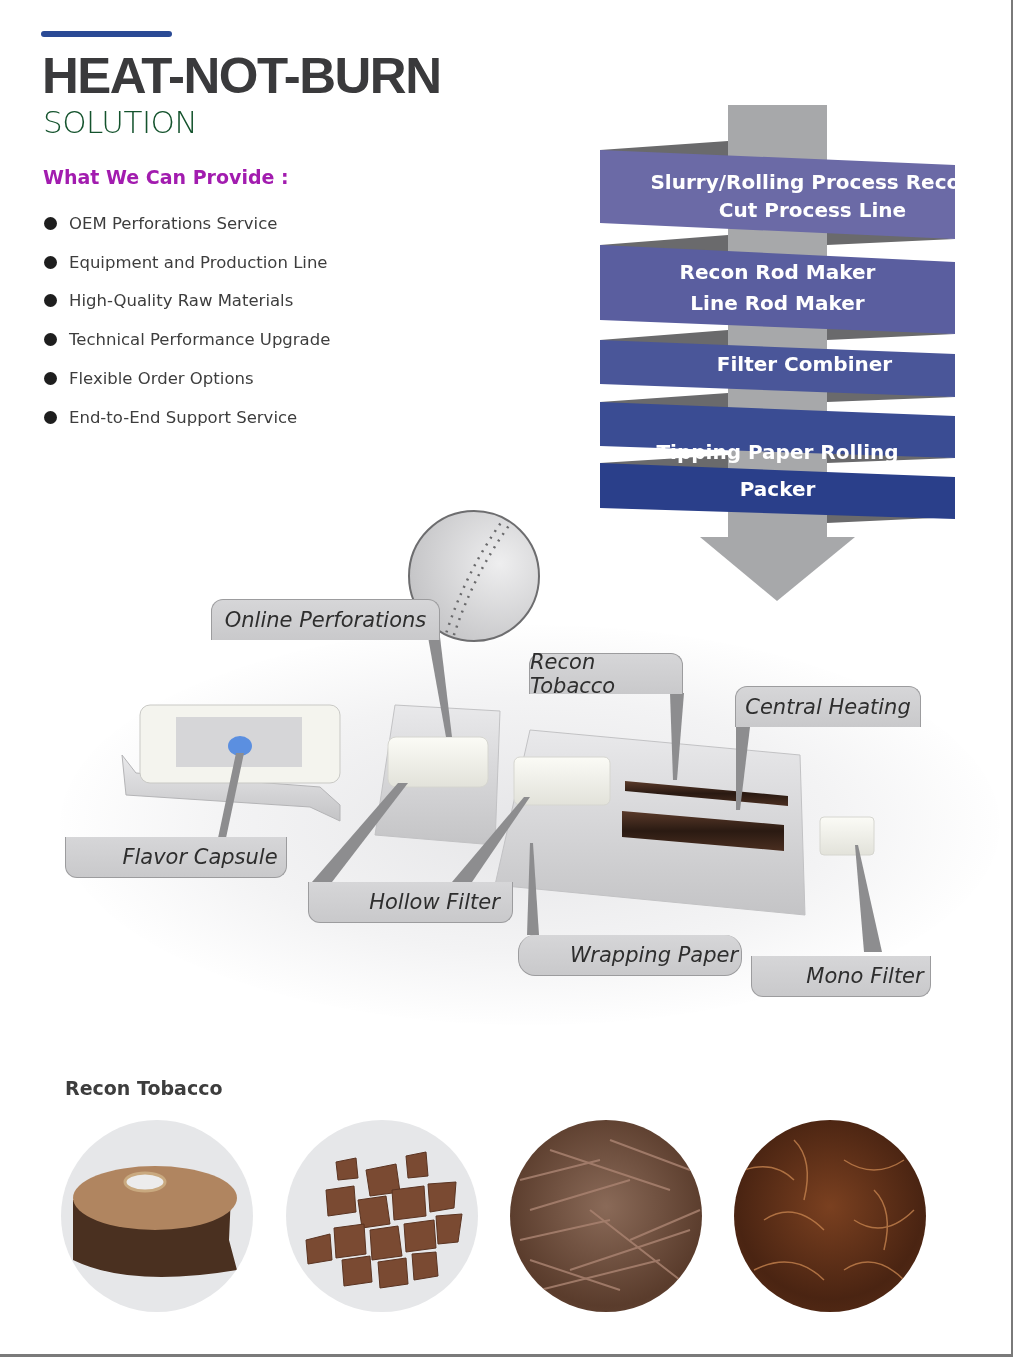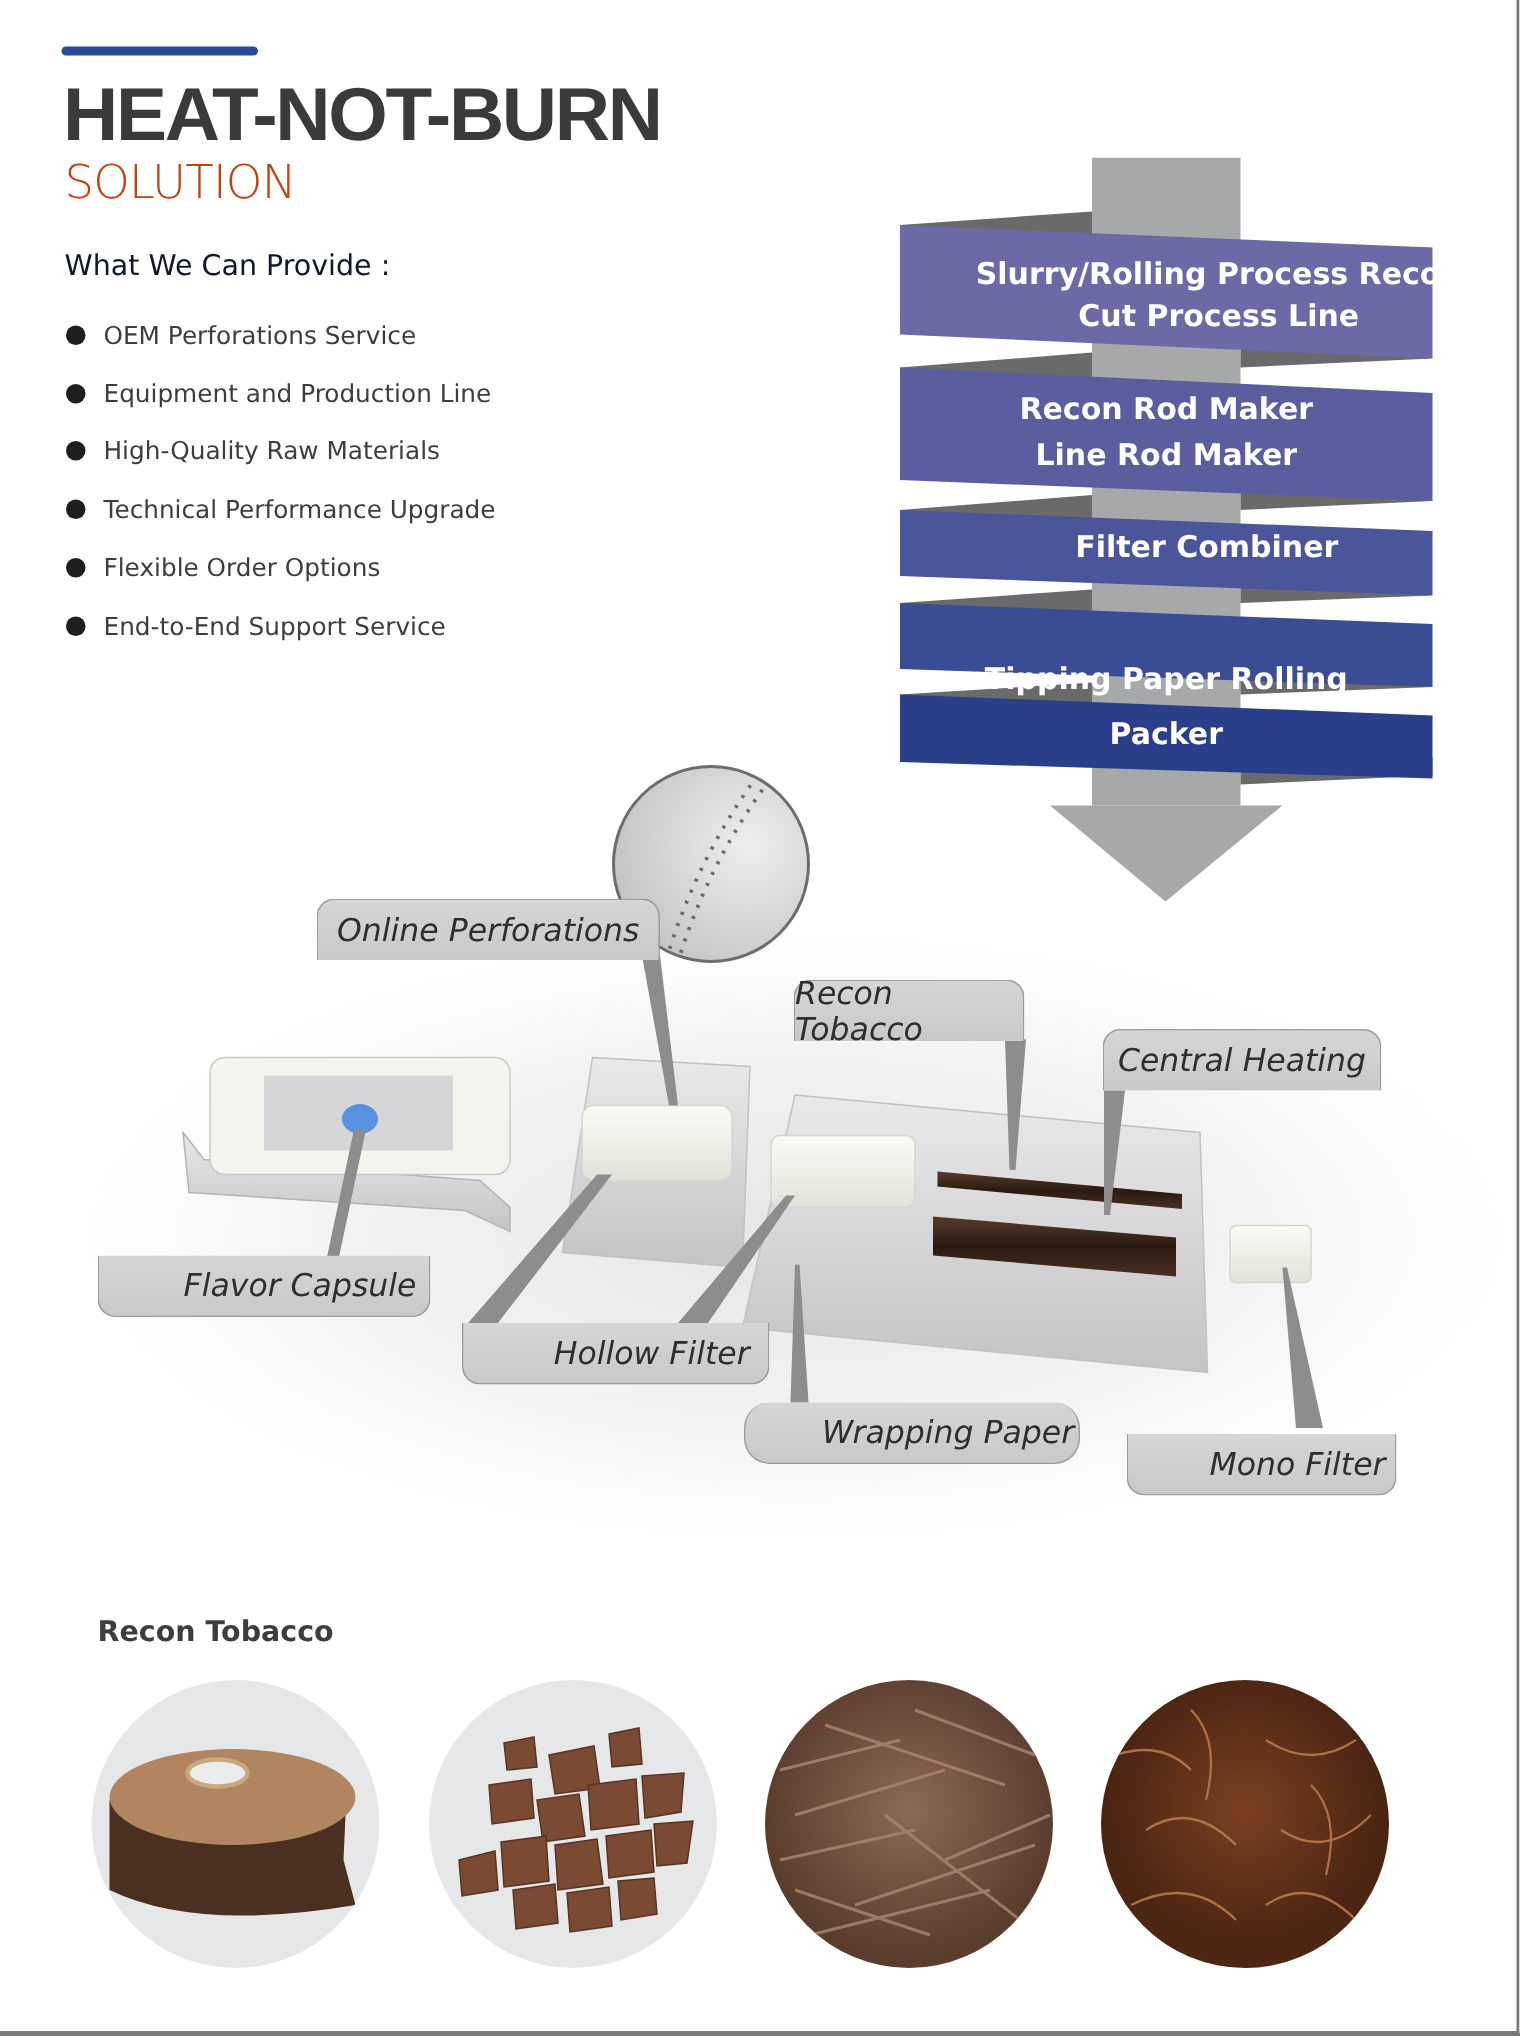--- a/index.html
+++ b/index.html
@@ -7,23 +7,23 @@
     width: 1013px; height: 1357px; position: relative; overflow: hidden;
     background: #ffffff; font-family: "DejaVu Sans", sans-serif; color: #3a3a3a;
   }
   .frame-right { position: absolute; left: 1011px; top: 0; width: 2px; height: 1357px; background: #7a7a7a; }
   .frame-bottom { position: absolute; left: 0; top: 1354px; width: 1013px; height: 3px; background: #7a7a7a; }
 
   .accent-bar { position: absolute; left: 41px; top: 31px; width: 131px; height: 6px; border-radius: 3px; background: #2a4a95; }
   .title { position: absolute; left: 42px; top: 48px; font-family: "Liberation Sans", sans-serif; font-weight: 700;
     font-size: 50px; letter-spacing: -1.5px; color: #3a3a3c; line-height: 56px; transform: scaleX(1.02); transform-origin: left; }
   .subtitle { position: absolute; left: 43px; top: 104px; font-family: "DejaVu Sans", sans-serif; font-weight: 300;
-    font-size: 31px; letter-spacing: -0.5px; color: #c2410c; line-height: 36px; text-align: center; }
-
-  .provide-heading { position: absolute; left: 43px; top: 166px; font-size: 19px; font-weight: 400; color: #0f172a; }
+    font-size: 31px; letter-spacing: -0.5px; color: #14532d; line-height: 36px; text-align: center; }
+
+  .provide-heading { position: absolute; left: 43px; top: 166px; font-size: 19px; font-weight: 700; color: #a21caf; }
   .provide-list { position: absolute; left: 44px; top: 204px; margin: 0; padding: 0; list-style: none; }
   .provide-list li { height: 38.8px; display: flex; align-items: center; font-size: 16.5px; color: #3d3d3d; }
   .provide-list .bullet { width: 13px; height: 13px; border-radius: 50%; background: #1e1e1e; margin-right: 12px; flex: none; }
 
   
   .flow { position: absolute; left: 595px; top: 105px; width: 365px; height: 500px; }
   .flow svg { position: absolute; left: 0; top: 0; }
   .step { position: absolute; left: 5px; width: 355px; text-align: center; color: #ffffff; font-weight: 700;
     font-size: 20px; line-height: 28px; font-family: "DejaVu Sans", sans-serif; }
 
@@ -172,21 +172,21 @@
       <path d="M95,5 Q55,60 35,125" stroke="#6a6a6c" stroke-width="2.5" stroke-dasharray="2 6" fill="none"></path>
       <path d="M103,8 Q63,62 43,126" stroke="#6a6a6c" stroke-width="2.5" stroke-dasharray="2 6" fill="none"></path>
     </svg>
   </div>
 
   <div class="callout top" style="left:171px; top:94px; width:227px; height:40px;">Online Perforations</div>
   <div class="callout top" style="left:489px; top:148px; width:152px; height:40px;">Recon Tobacco</div>
   <div class="callout top" style="left:695px; top:181px; width:184px; height:40px;">Central Heating</div>
   <div class="callout bottom" style="left:25px; top:332px; width:172px; height:40px;">Flavor Capsule</div>
   <div class="callout bottom" style="left:268px; top:377px; width:155px; height:40px;">Hollow Filter</div>
-  <div class="callout bottom" style="left:456px; top:430px; width:174px; height:40px;border-radius:17px;">Wrapping Paper</div>
+  <div class="callout bottom" style="left:478px; top:430px; width:174px; height:40px;border-radius:17px;">Wrapping Paper</div>
   <div class="callout bottom" style="left:711px; top:451px; width:130px; height:40px;">Mono Filter</div>
 </div>
 
 <div class="recon-heading">Recon Tobacco</div>
 
 <div class="sample" style="left:61px; background:#e6e7e9;">
   <svg width="192" height="192">
     <path d="M12,80 L12,140 Q70,168 176,150 L168,120 L170,75 Z" fill="#4a3020"></path>
     <ellipse cx="94" cy="78" rx="82" ry="32" fill="#b08560"></ellipse>
     <ellipse cx="84" cy="62" rx="20" ry="9" fill="#ececec" stroke="#c9a97f" stroke-width="3"></ellipse>

